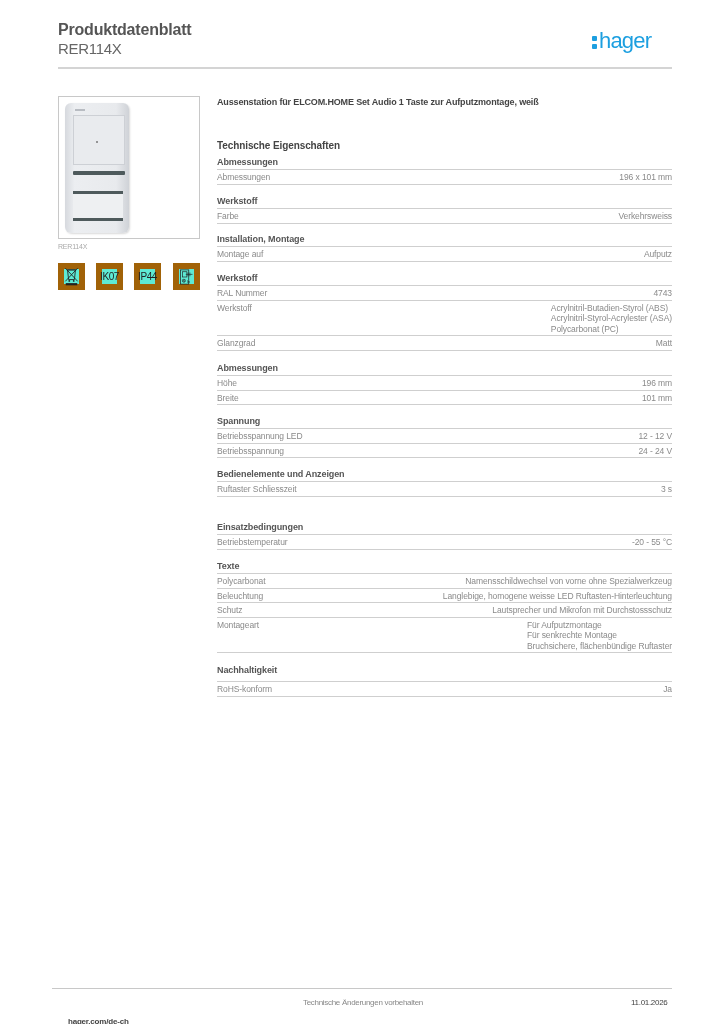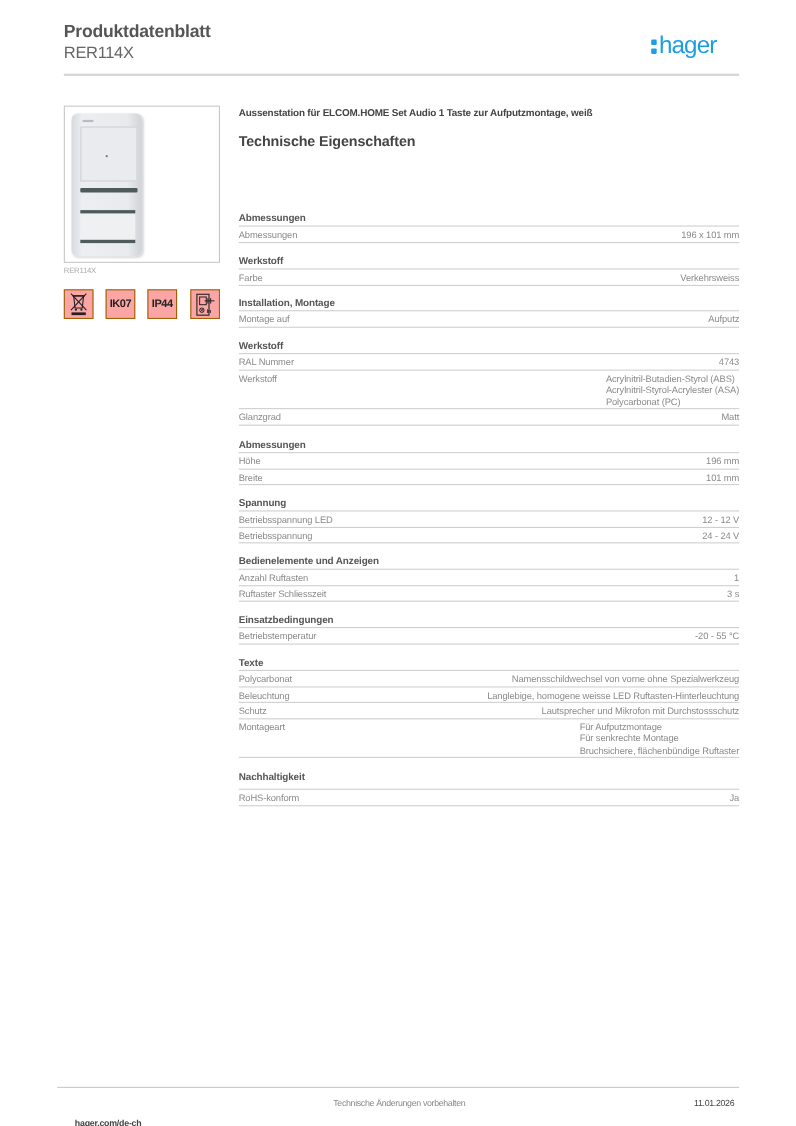--- a/index.html
+++ b/index.html
@@ -18,25 +18,25 @@
 
   .product-image { position: absolute; left: 58px; top: 96px; width: 142px; height: 143px; border: 1px solid #c8c8c8; box-sizing: border-box; background: #fff; }
   .device { position: absolute; left: 6px; top: 6px; width: 64px; height: 130px; background: linear-gradient(90deg, #d6d9de 0%, #eceef1 15%, #e8eaed 80%, #cfd2d7 100%); border-radius: 6px; box-shadow: 1px 1px 2px rgba(0,0,0,0.15); }
   .device .top-strip { position: absolute; left: 10px; top: 6px; width: 10px; height: 2px; background: #b8bcc2; }
   .device .panel { position: absolute; left: 8px; top: 12px; width: 50px; height: 48px; border: 1px solid #cdd0d5; background: #e9ebee; }
   .device .dot { position: absolute; left: 31px; top: 38px; width: 2px; height: 2px; background: #777; border-radius: 50%; }
   .device .bar1 { position: absolute; left: 8px; top: 68px; width: 52px; height: 4px; background: #4e5a5c; border-radius: 1px; }
   .device .label-window { position: absolute; left: 8px; top: 88px; width: 50px; height: 24px; border-top: 3px solid #4e5a5c; border-bottom: 3px solid #4e5a5c; background: #eef0f2; }
 
   .image-caption { position: absolute; left: 58px; top: 243px; font-size: 7px; color: #aaa; letter-spacing: -0.2px; }
-  .badge { position: absolute; top: 263px; width: 27px; height: 27px; border: 1px solid #a16207; box-sizing: border-box; display: flex; align-items: center; justify-content: center; font-size: 10px; font-weight: bold; color: #222; letter-spacing: -0.4px; background: #fca5a5; }
+  .badge { position: absolute; top: 263px; width: 27px; height: 27px; border: 6px solid #a16207; box-sizing: border-box; display: flex; align-items: center; justify-content: center; font-size: 10px; font-weight: normal; color: #222; letter-spacing: -0.4px; background: #5eead4; }
   .product-desc { position: absolute; left: 217px; top: 97px; font-size: 9px; font-weight: bold; color: #444; letter-spacing: -0.15px; white-space: nowrap; }
-  .tech-heading { position: absolute; left: 217px; top: 121px; font-size: 13px; font-weight: bold; color: #444; letter-spacing: -0.1px; }
-
-  .section { position: absolute; left: 217px; width: 455px; margin-top: 36px; }
+  .tech-heading { position: absolute; left: 217px; top: 140px; font-size: 10px; font-weight: bold; color: #444; letter-spacing: -0.1px; }
+
+  .section { position: absolute; left: 217px; width: 455px; }
   .section-title { font-size: 9px; font-weight: bold; color: #555; height: 12px; line-height: 12px; border-bottom: 1px solid #cfcfcf; padding-bottom: 1px; letter-spacing: -0.1px; }
   .row { display: flex; justify-content: space-between; font-size: 8.5px; color: #8a8a8a; border-bottom: 1px solid #cfcfcf; line-height: 10.5px; padding: 2px 0 1px 0; letter-spacing: -0.1px; }
   .row .label { white-space: nowrap; }
   .row .value { white-space: pre-line; }
 
   .footer-rule { position: absolute; left: 52px; top: 988px; width: 620px; height: 1px; background: #c8c8c8; }
   .footer-left { position: absolute; left: 68px; top: 998px; font-size: 8px; font-weight: bold; color: #444; letter-spacing: -0.2px; margin-top: 19px; }
   .footer-center { position: absolute; left: 303px; top: 998px; font-size: 8px; color: #888; letter-spacing: -0.3px; }
   .footer-right { position: absolute; left: 631px; top: 998px; font-size: 8px; font-weight: normal; color: #444; letter-spacing: -0.3px; }
 </style>
@@ -151,24 +151,20 @@
     </div>
   <div class="row">
       <span class="label">Betriebsspannung</span>
       <span class="value">24 - 24 V</span>
     </div>
 </div>
 
 <div class="section" style="top:468px;">
   <div class="section-title">Bedienelemente und Anzeigen</div>
   <div class="row">
-      <span class="label">Anzahl Ruftasten</span>
-      <span class="value">1</span>
-    </div>
-  <div class="row">
       <span class="label">Ruftaster Schliesszeit</span>
       <span class="value">3 s</span>
     </div>
 </div>
 
 <div class="section" style="top:521px;">
   <div class="section-title">Einsatzbedingungen</div>
   <div class="row">
       <span class="label">Betriebstemperatur</span>
       <span class="value">-20 - 55 °C</span>

